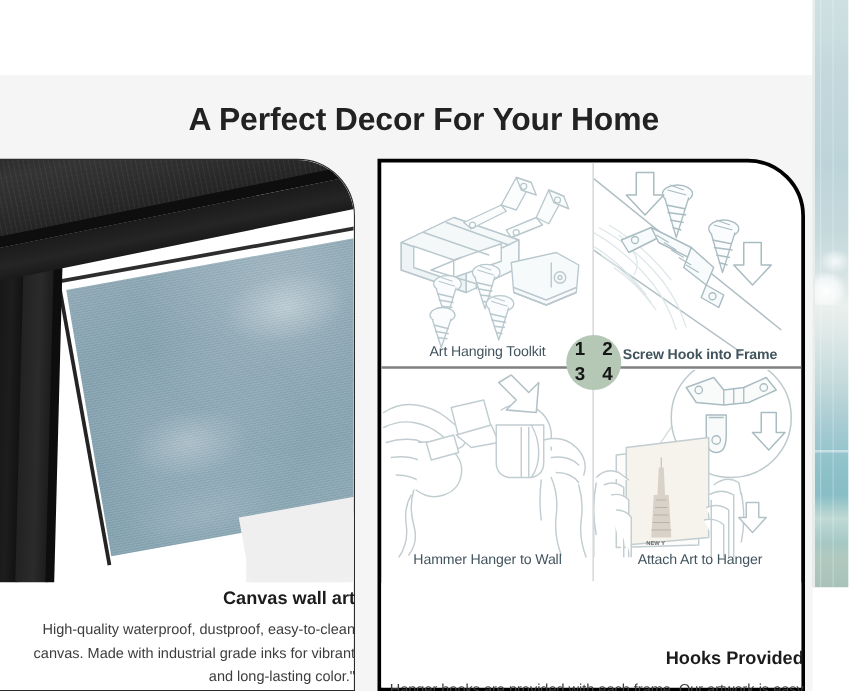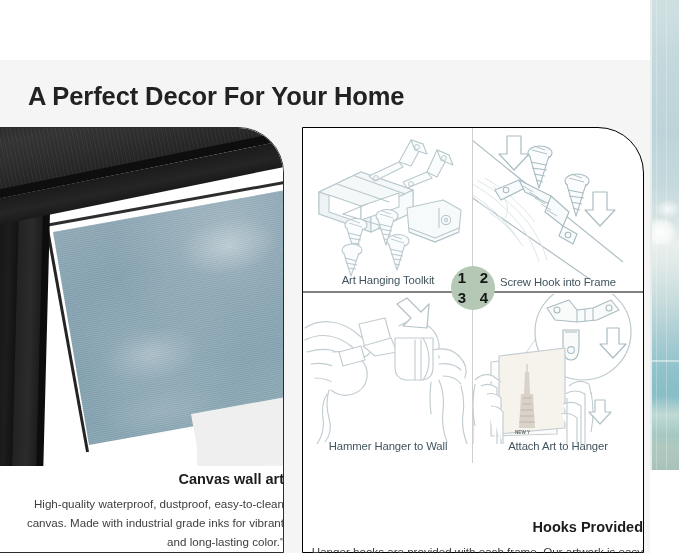--- a/index.html
+++ b/index.html
@@ -35,21 +35,21 @@
     left: 0; top: 60px;
     width: 650px; height: 493px;
     background: #f5f5f5;
   }
 
   
   .page-title {
     position: absolute;
     left: 0; top: 22px;
     width: 650px;
-    text-align: left;
+    text-align: center;
     font-size: 25.5px;
     font-weight: bold;
     color: #222222;
     letter-spacing: -0.1px;
     white-space: nowrap;
     padding-left: 28px;
   }
 
   
   .edge-photo {
@@ -290,37 +290,37 @@
   .cap-right { left: 302px; top: 471px; width: 341px; margin-top: 48px; }
 
   
   
   
   .card-right {
     position: absolute;
     left: 302px; top: 127px;
     width: 342px; height: 426px;
     background: #ffffff;
-    border: 1px solid #000000;
+    border: 3px solid #000000;
     border-top-right-radius: 46px;
     overflow: hidden;
   }
 
   .grid {
     position: absolute;
     left: 0; top: 0;
     width: 340px; height: 335px;
   }
   .cell {
     position: absolute;
     width: 170px; height: 164px;
     overflow: hidden;
   }
   .cell-1 { left: 0;     top: 0; }
-  .cell-2 { left: 170px; top: 2px; }
+  .cell-2 { left: 170px; top: 2px; font-weight: bold; }
   .cell-3 { left: 0;     top: 166px; }
   .cell-4 { left: 170px; top: 166px; }
 
   .div-v {
     position: absolute;
     left: 169px; top: 0;
     width: 1px; height: 335px;
     background: #cfcfcf;
   }
   .div-h {

